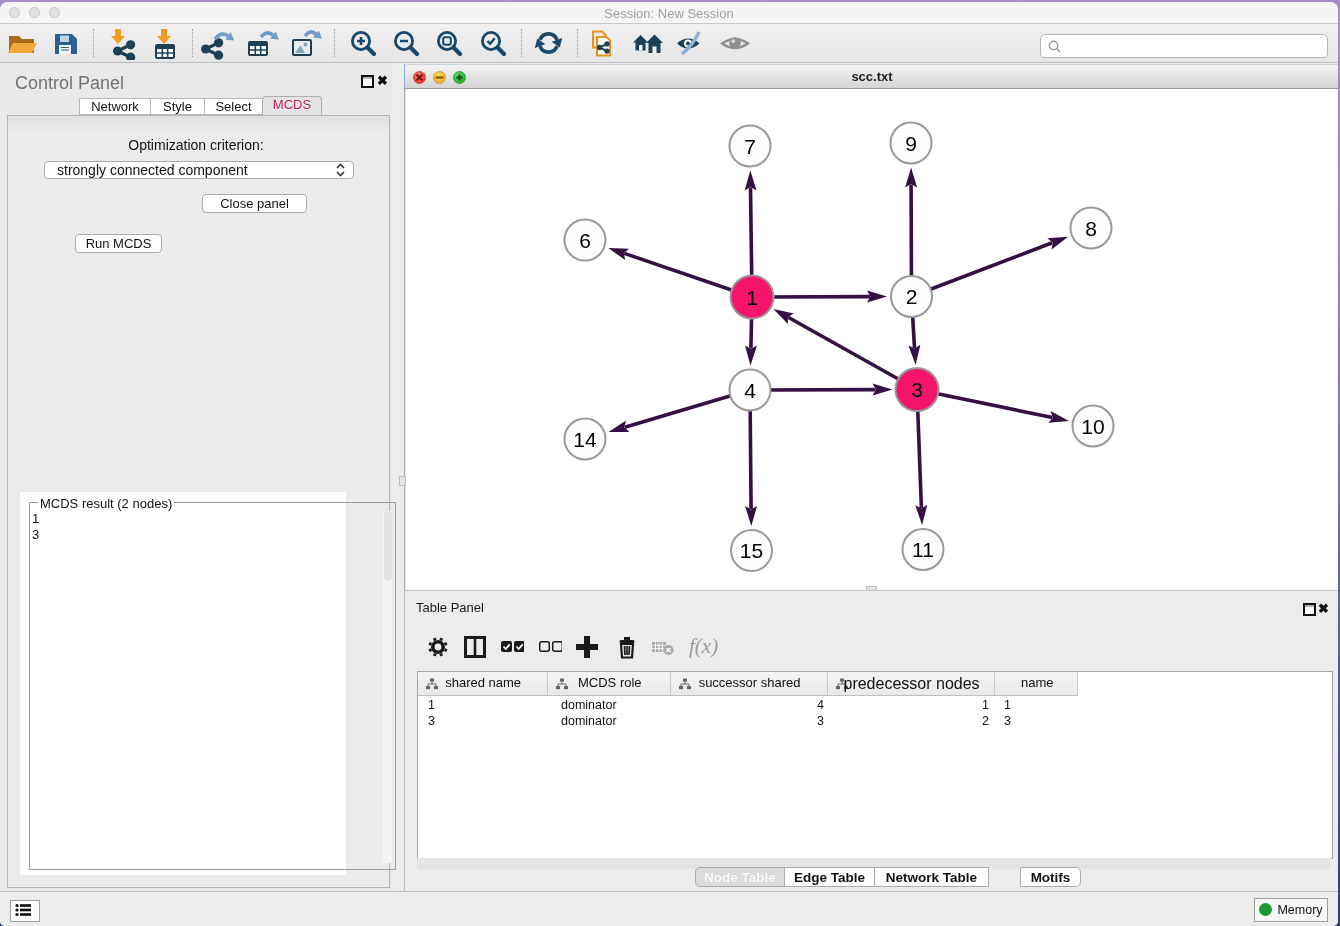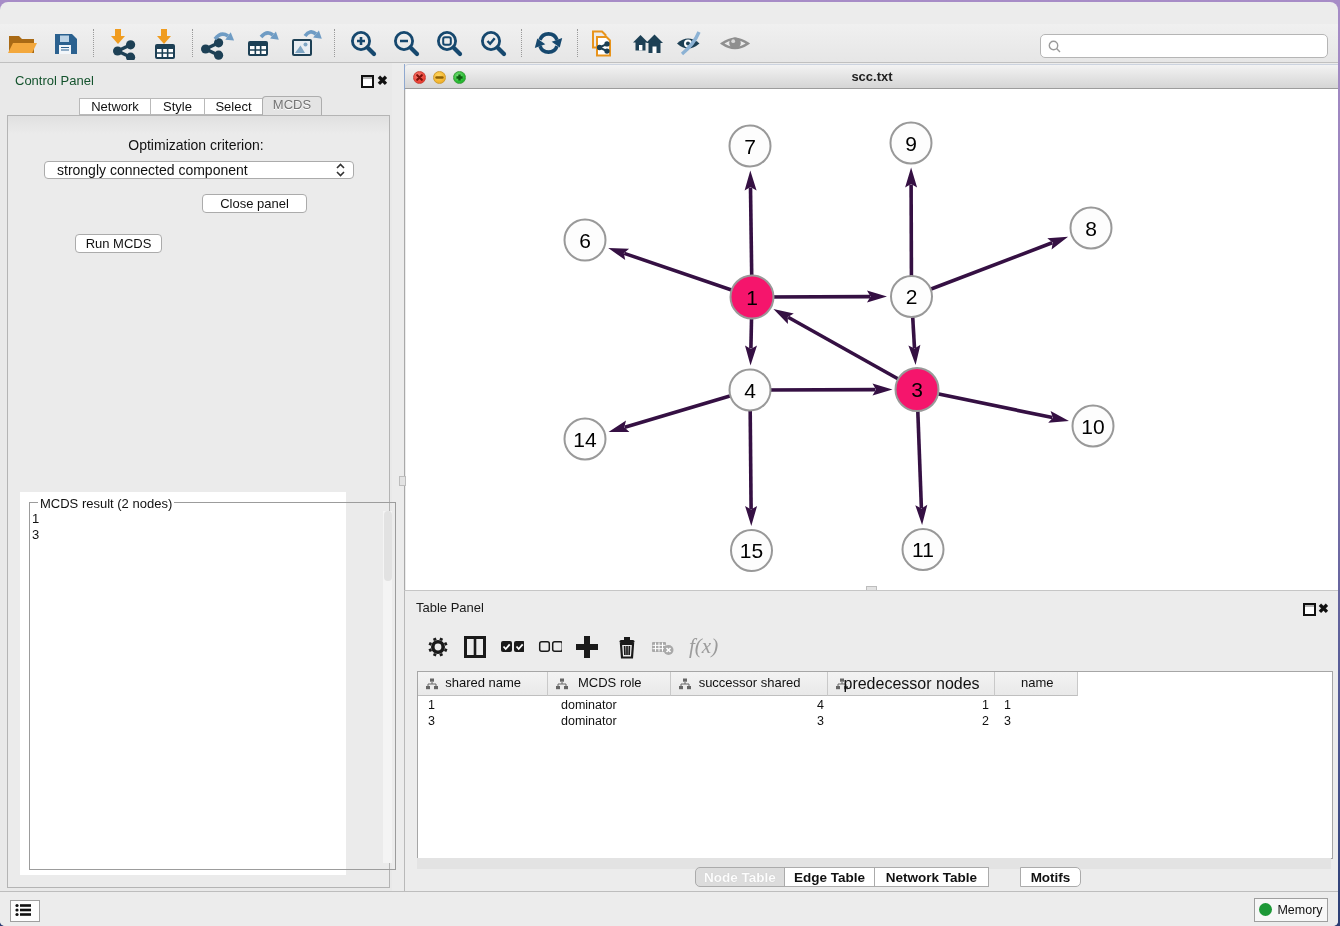--- a/index.html
+++ b/index.html
@@ -12,27 +12,27 @@
   #titlebar{position:absolute;left:0;top:0;width:100%;height:21px;background:#f5f5f5;border-bottom:1px solid #c8c8c8;}
   .tl{position:absolute;top:5px;width:11px;height:11px;border-radius:50%;background:#e1e1e1;border:1px solid #c3c3c3;box-sizing:border-box;}
   #wtitle{position:absolute;top:4px;left:0;width:100%;text-align:center;font-size:13px;color:#9d9d9d;}
   
   #toolbar{position:absolute;left:0;top:22px;width:100%;height:38px;
      background:linear-gradient(#f0f0f0,#e6e6e6);border-bottom:1px solid #c0c0c0;}
   .tbsep{position:absolute;top:5px;height:28px;width:0;border-left:1px dotted #9a9a9a;}
   .ticon{position:absolute;top:4px;}
   
   #cpanel{position:absolute;left:0;top:61px;width:392px;height:828px;background:#e9e9e9;}
-  #cpanel .ptitle{position:absolute;left:15px;top:10px;font-size:13px;color:#14532d;}
+  #cpanel .ptitle{position:absolute;left:15px;top:10px;font-size:18px;color:#737373;}
   .fbox{position:absolute;width:9px;height:9px;border:2px solid #111;background:#fff;box-shadow:inset 0 2px 0 #b5b5b5;}
   .xico{position:absolute;font-size:13px;font-weight:bold;color:#111;line-height:1;}
   
   .cptab{position:absolute;top:35px;height:17px;background:#fff;border:1px solid #b9b9b9;box-sizing:border-box;
          font-size:13px;color:#111;text-align:center;line-height:16px;}
-  .cptab.sel{background:#e4e4e4;color:#737373;text-shadow:0 1px 0 #fff;border:1px solid #adadad;border-bottom:none;border-radius:4px 4px 0 0;top:33px;height:19px;}
+  .cptab.sel{background:#e4e4e4;color:#be185d;text-shadow:0 1px 0 #fff;border:1px solid #adadad;border-bottom:none;border-radius:4px 4px 0 0;top:33px;height:19px;}
   #tabpane{position:absolute;left:7px;top:52px;width:381px;height:771px;border:1px solid #b4b4b4;
            background:linear-gradient(#e0e0e0,#ebebeb 18px);}
   #optlab{position:absolute;left:0;top:74px;width:392px;text-align:center;font-size:14px;color:#111;}
   #combo{position:absolute;left:44px;top:98px;width:310px;height:18px;background:#fff;border:1px solid #ababab;border-radius:4px;
          font-size:14px;color:#111;line-height:17px;padding-left:12px;box-sizing:border-box;}
   .btn{position:absolute;top:131px;height:19px;background:#fff;border:1px solid #ababab;border-radius:4px;
        font-size:13px;color:#111;text-align:center;line-height:18px;box-sizing:border-box;}
   #results{position:absolute;left:20px;top:429px;width:326px;height:383px;background:#fff;}
   #fieldset{position:absolute;left:9px;top:10px;width:365px;height:366px;border:1px solid #9c9c9c;}
   #fieldlab{position:absolute;left:8px;top:-7px;background:#fff;padding:0 2px;font-size:13px;color:#111;}
@@ -68,20 +68,26 @@
   #listbtn{position:absolute;left:10px;top:8px;width:28px;height:20px;background:#fdfdfd;border:1px solid #9f9f9f;}
   #membtn{position:absolute;right:10px;top:6px;width:74px;height:24px;background:#f7f7f7;border:1px solid #9f9f9f;box-sizing:border-box;
           font-size:12.5px;color:#111;text-align:center;line-height:22px;}
   svg{display:block;}
   #searchbox{position:absolute;left:1040px;top:10px;width:288px;height:24px;background:#fff;border:1px solid #b5b5b5;border-radius:5px;box-sizing:border-box;}
 </style>
 </head>
 <body>
 <div id="win">
 
+  <div id="titlebar">
+    <div class="tl" style="left:9px;"></div>
+    <div class="tl" style="left:29px;"></div>
+    <div class="tl" style="left:49px;"></div>
+    <div id="wtitle">Session: New Session</div>
+  </div>
 
   <div id="toolbar">
     <div class="tbsep" style="left:93px;"></div>
     <div class="tbsep" style="left:192px;"></div>
     <div class="tbsep" style="left:334px;"></div>
     <div class="tbsep" style="left:521px;"></div>
     <div class="tbsep" style="left:577px;"></div>
     <div class="ticon" style="left:6px;">
         <svg width="34" height="32" viewBox="0 0 34 32">
           <path d="M3 8 h10 l3 3 h12 v4 H3 z" fill="#a96a15"></path>

